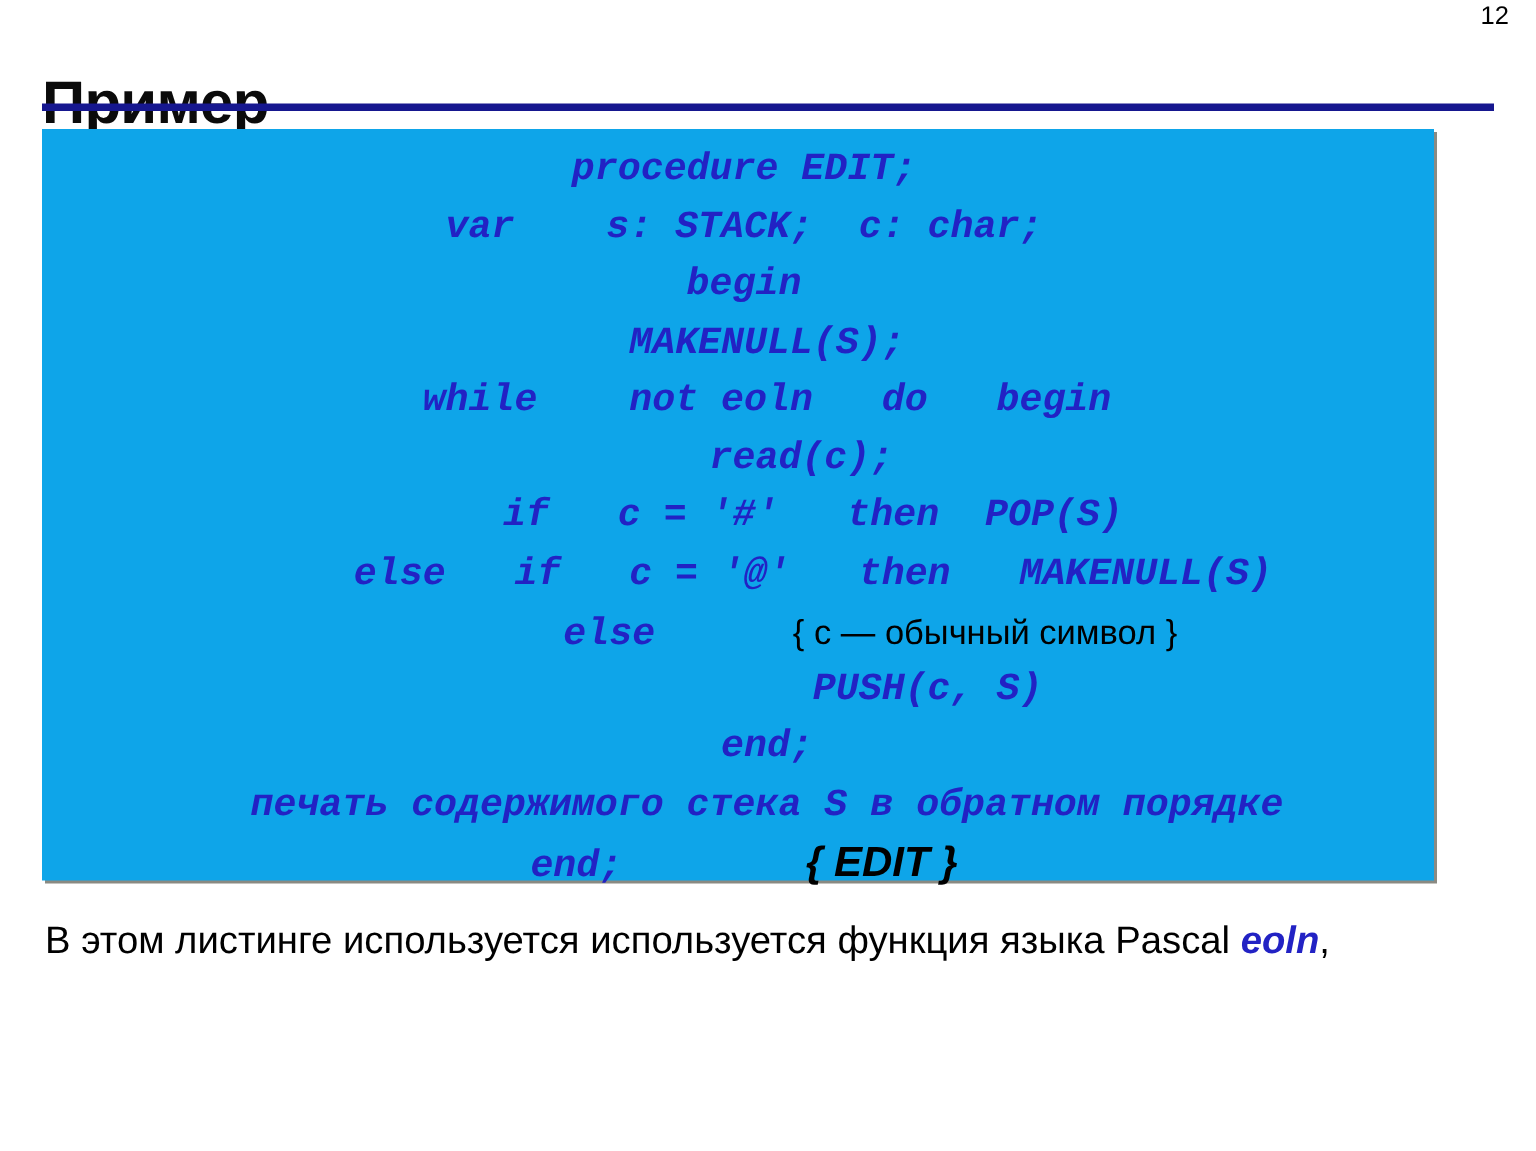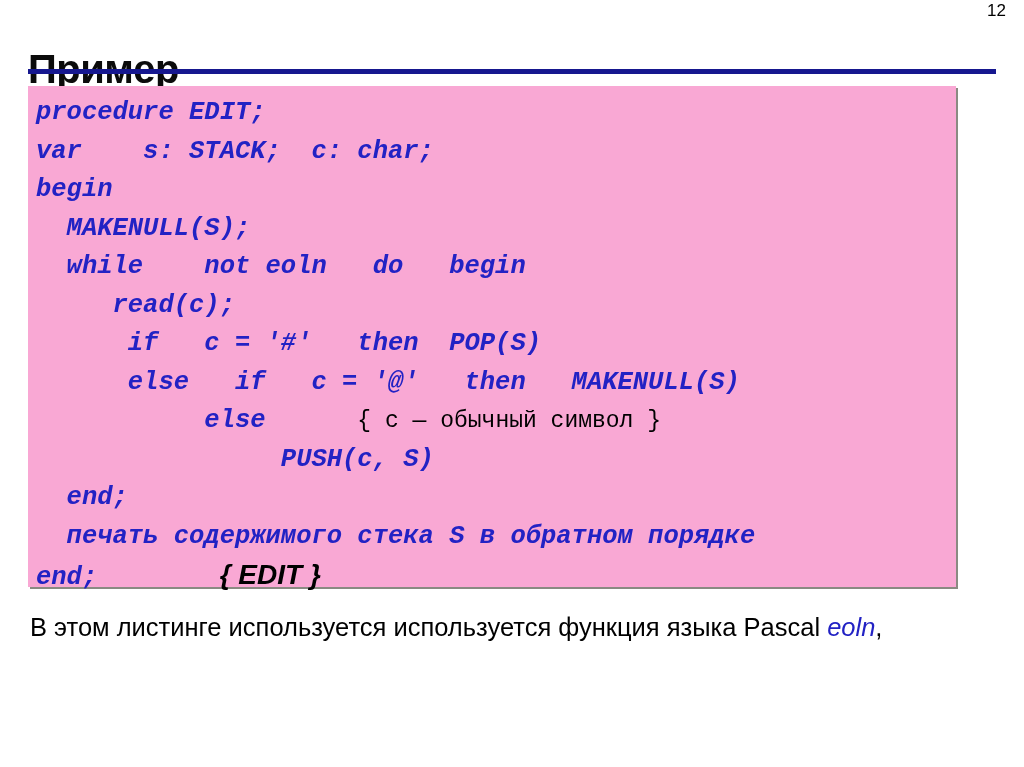--- a/index.html
+++ b/index.html
@@ -53,23 +53,24 @@
     background: #16178f;
   }
 
   
   #code-box {
     position: absolute;
     left: 28px;
     top: 86px;
     width: 928px;
     height: 501px;
-    background: #f9a8d4;
+    background: #0ea5e9;
     box-shadow: 2px 2px 0 0 #8a8a82;
     box-sizing: border-box;
+    text-align: center;
   }
 
   #code-listing {
     position: absolute;
     left: 8px;
     top: 8px;
     right: 0;
     font-family: "Liberation Mono", "DejaVu Sans Mono", monospace;
     font-weight: bold;
     font-style: italic;
@@ -77,21 +78,21 @@
     line-height: 38.5px;
     color: #2222c4;
     white-space: pre;
   }
   .code-line {
     height: 38.5px;
     white-space: pre;
   }
   
   .cmt {
-    font-family: Liberation Mono, monospace;
+    font-family: Liberation Sans, sans-serif;
     font-style: normal;
     font-weight: normal;
     font-size: 23px;
     color: #000000;
     letter-spacing: 0;
   }
   .cmt-b {
     font-family: "Liberation Sans", sans-serif;
     font-style: italic;
     font-weight: bold;
@@ -111,21 +112,21 @@
     color: #000000;
   }
   #body-text .ln {
     white-space: nowrap;
   }
   #body-text .ln2, #body-text .ln3 {
     padding-left: 27px;
   }
   .kw-blue {
     color: #2222c4;
-    font-weight: normal;
+    font-weight: bold;
     font-style: italic;
   }
   .kw-true {
     font-weight: bold;
     text-decoration: underline;
     color: #000000;
   }
 </style>
 </head>
 <body>

